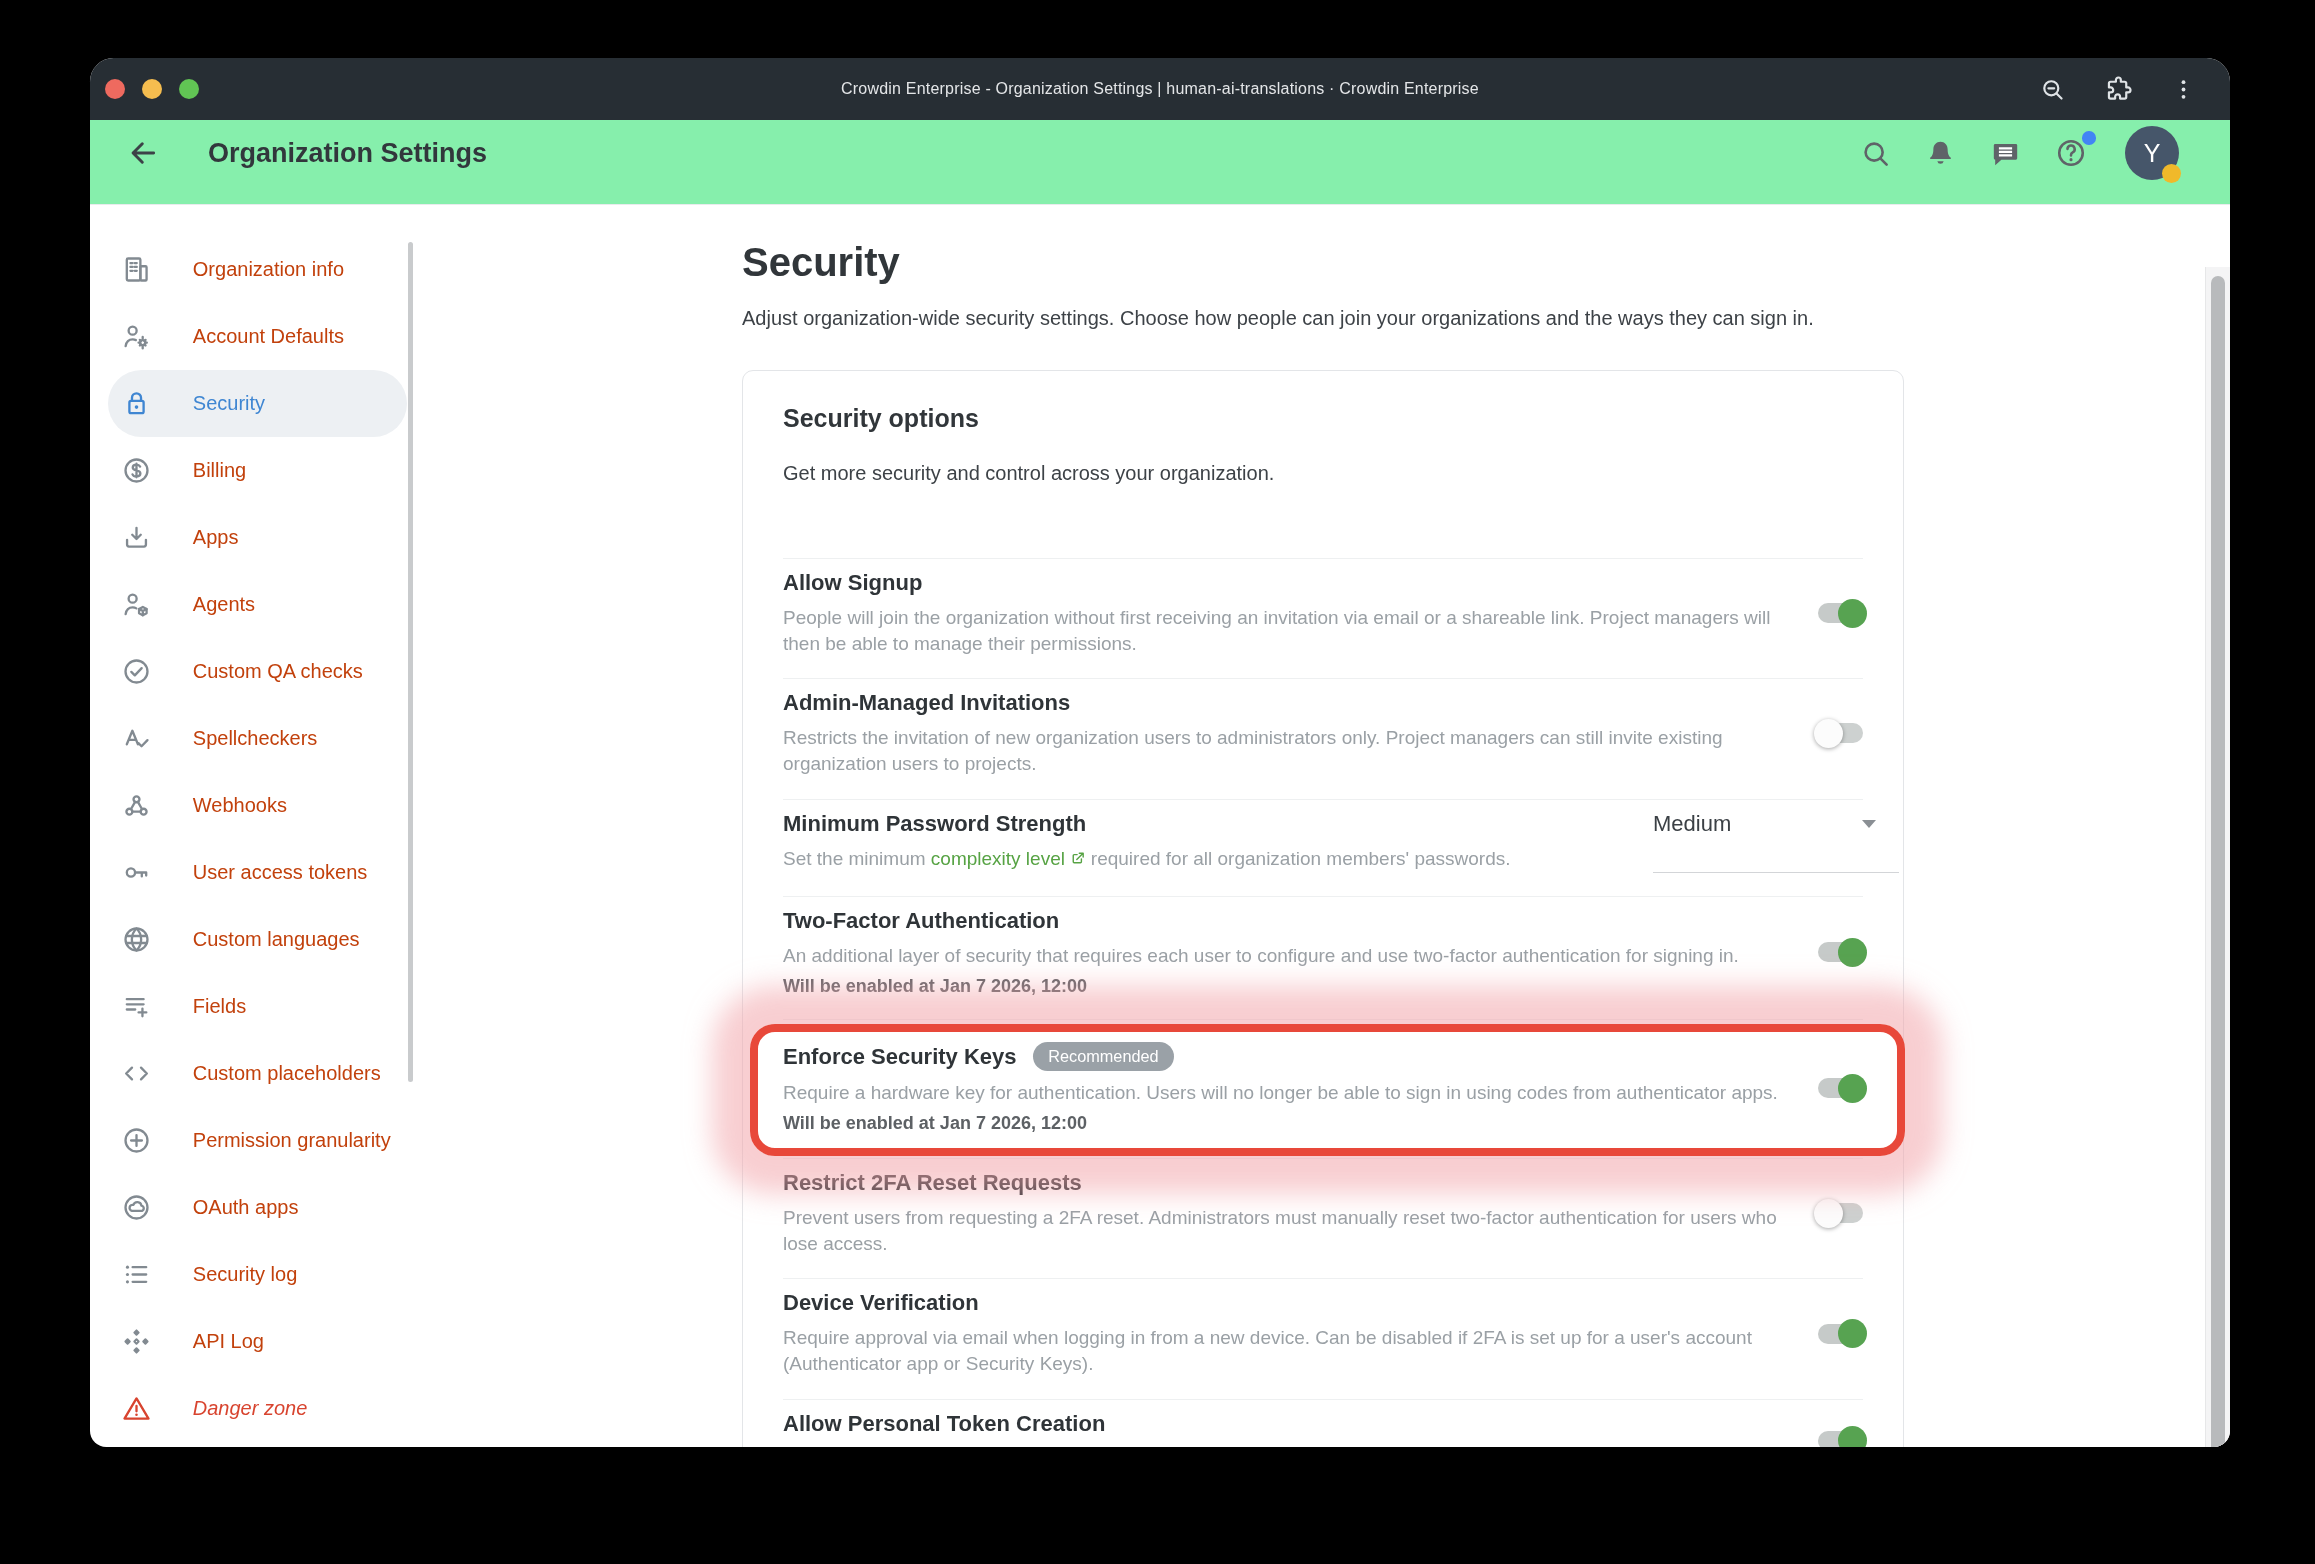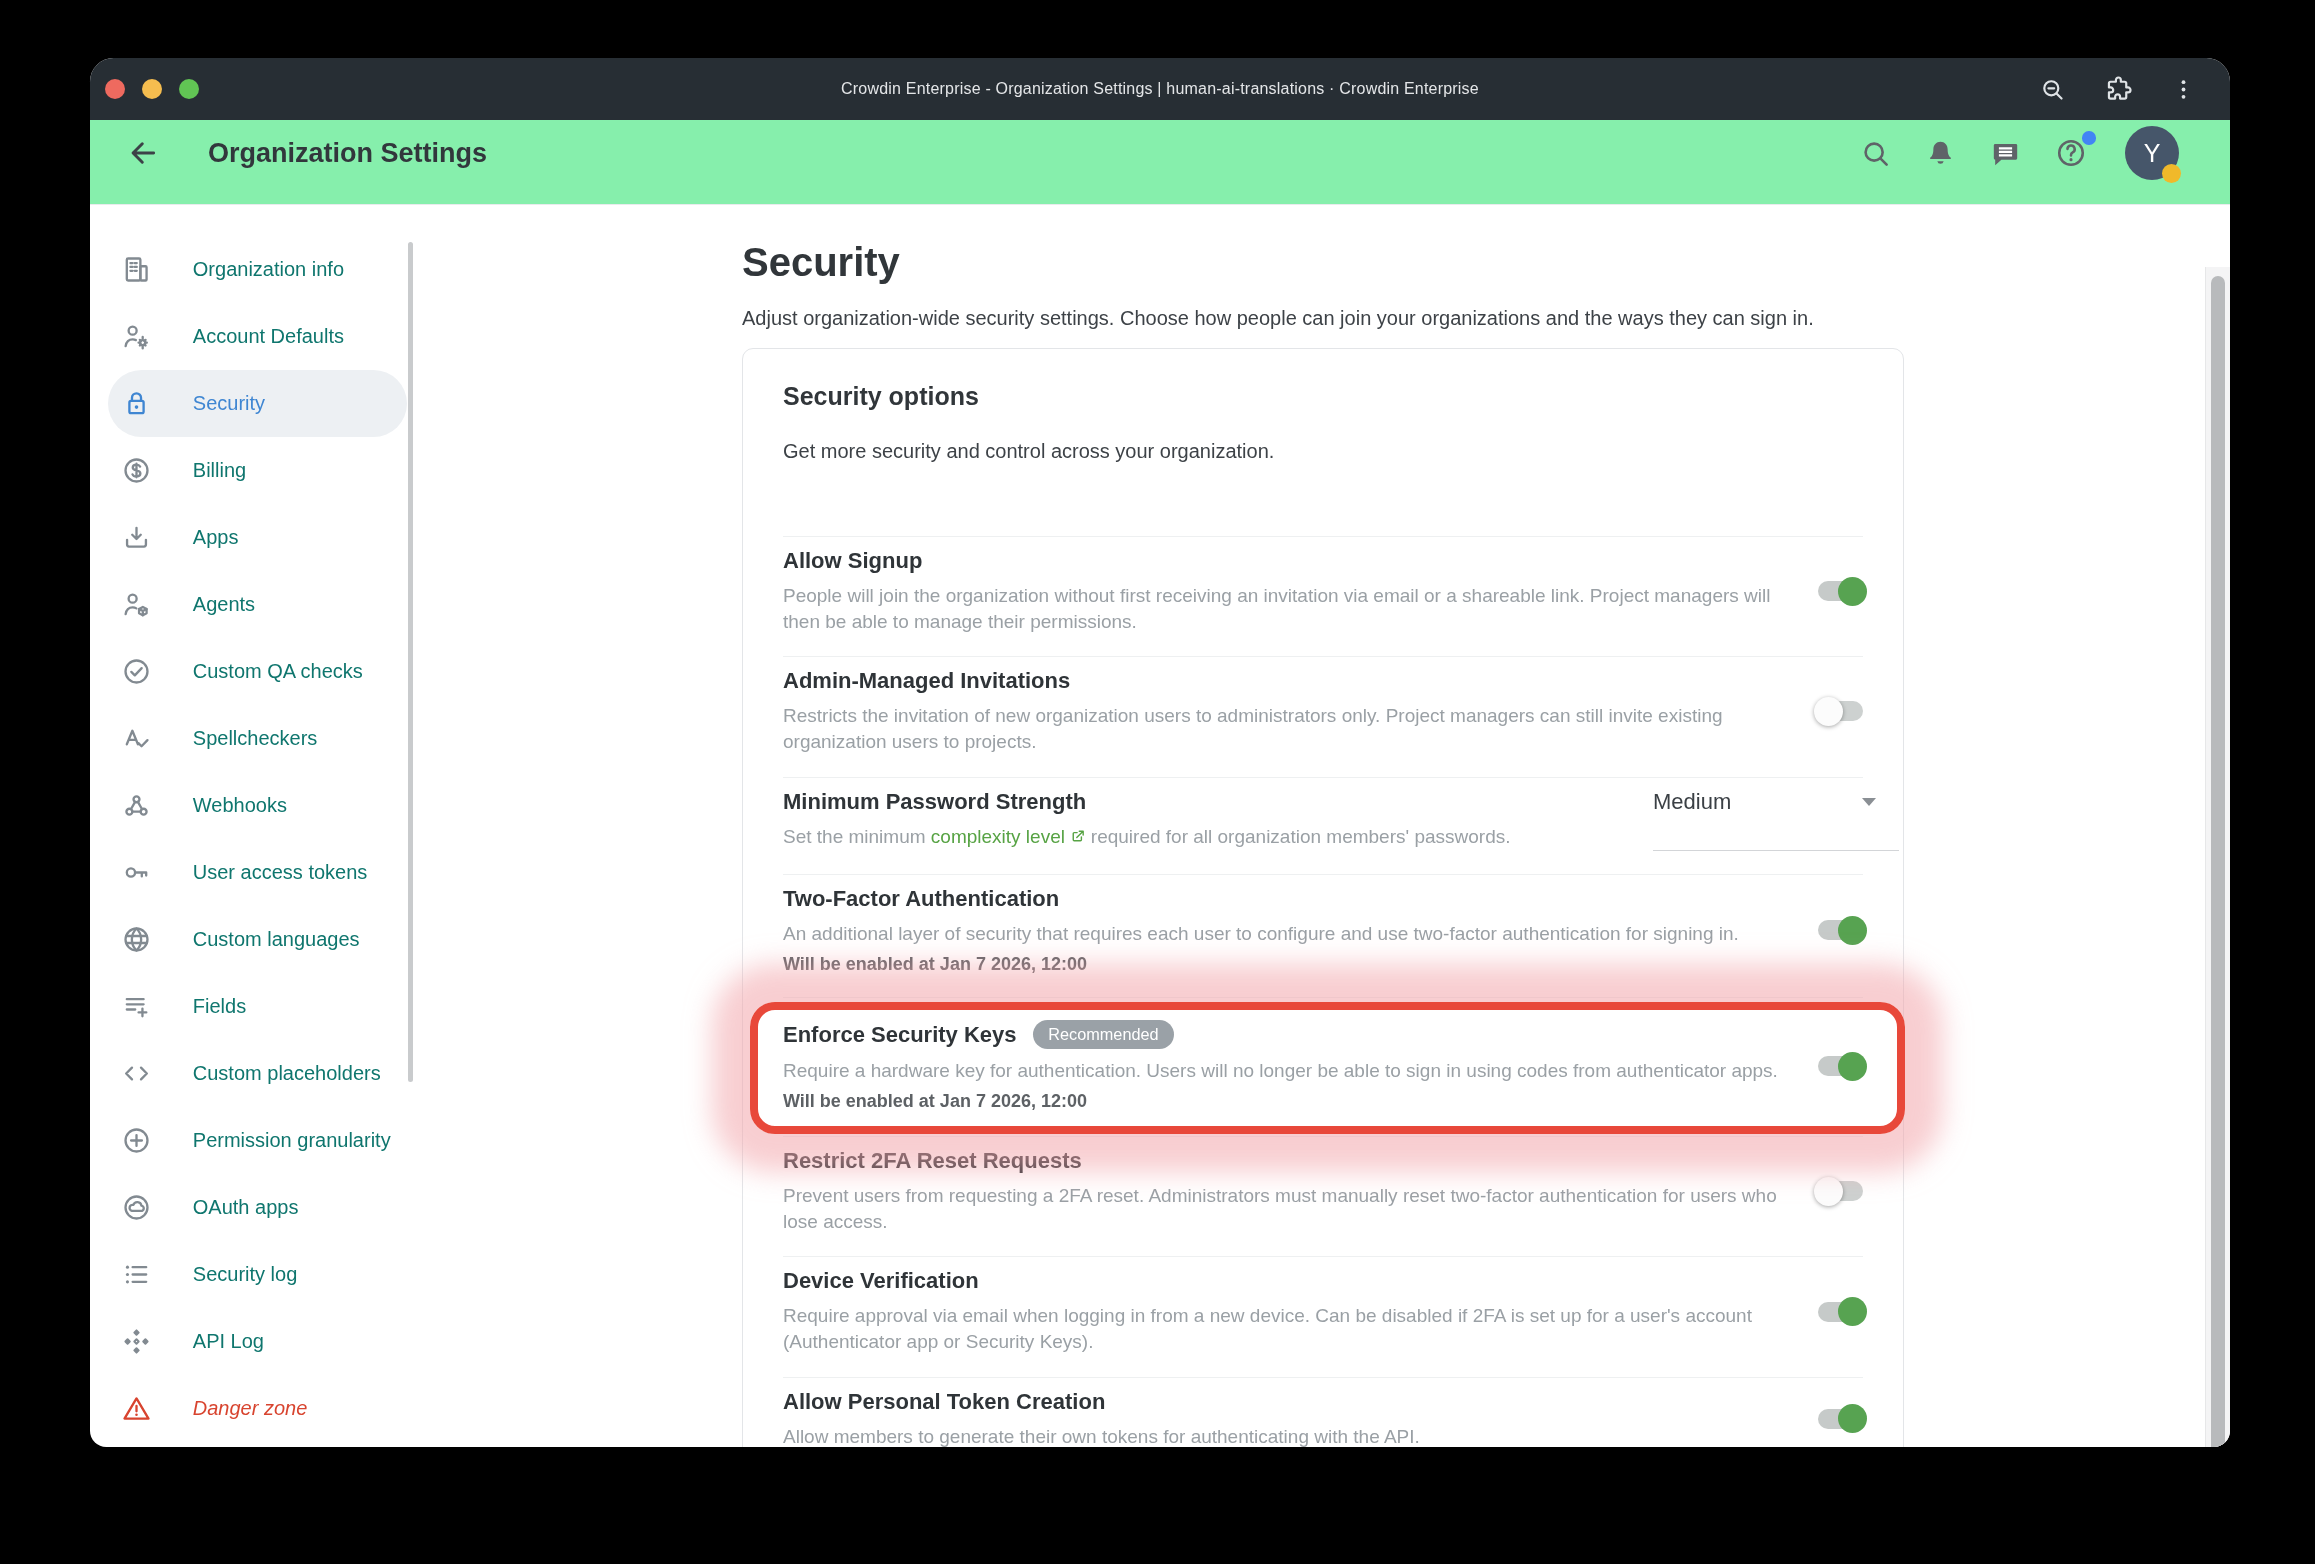--- a/index.html
+++ b/index.html
@@ -32,35 +32,35 @@
   .help-dot { position:absolute; top:-3.6px; right:-7.2px; width:13.6px; height:13.6px; border-radius:50%; background:#4285f4; }
   .avatar { position:relative; width:54px; height:54px; border-radius:50%; background:#46566a;
             color:#fff; font-size:25px; display:flex; align-items:center; justify-content:center; margin-left:7.2px; }
   .avatar-dot { position:absolute; right:-1.8px; bottom:-2.7px; width:19px; height:19px; border-radius:50%; background:#f0b92a; }
 
   
   .content { position:relative; height:1242px; display:flex; overflow:hidden; }
 
   .sidebar { position:relative; width:326px; flex:0 0 326px; padding-top:31px; }
   .sb-item { display:flex; align-items:center; height:67px; margin-left:18px; width:299px;
-             border-radius:36px; padding-left:11.8px; color:#0f766e; font-size:20px; font-weight:500; cursor:pointer; }
+             border-radius:36px; padding-left:11.8px; color:#c2410c; font-size:20px; font-weight:500; cursor:pointer; }
   .sb-item .sb-ic { width:33px; height:33px; margin-right:40px; color:#828a91;
                     display:flex; align-items:center; justify-content:center; }
   .sb-item.active { background:#edf0f3; color:#3f86d2; }
   .sb-item.active .sb-ic { color:#3f86d2; }
   .sb-item.danger { color:#d8442f;font-style:italic; }
   .sb-item.danger .sb-ic { color:#d8442f; }
   .sb-scroll { position:absolute; left:318px; top:37px; width:5.4px; height:840px;
                background:#c9cbcd; border-radius:2.7px; }
 
   .main { margin-left:326px; width:1162px; flex:0 0 auto; }
   .page-title { font-size:40px; font-weight:700; color:#31363a; margin-top:34px; line-height:1.15; }
   .page-desc { font-size:20px; color:#3d4247; margin-top:22px; }
 
-  .card { margin-top:18px; border:0.9px solid #e3e5e8; border-radius:11px; background:#fff;
+  .card { margin-top:40px; border:0.9px solid #e3e5e8; border-radius:11px; background:#fff;
           padding:33px 40px 0; }
   .card-title { font-size:25px; font-weight:700; color:#31363a; }
   .card-sub { font-size:20px; color:#3d4247; margin-top:29px; }
   .rows { margin-top:73px; }
 
   .row { display:flex; align-items:center; border-top:1.8px solid #eef0f1; padding:11px 0 22px; }
   .row-left { flex:1; max-width:1040px; padding-right:36px; }
   .row-title { font-size:22px; font-weight:700; color:#2f3438; display:flex; align-items:center; gap:16.3px; }
   .badge { font-size:16.3px; font-weight:400; color:#fff; background:#9aa1a7; border-radius:904px;
            padding:4.5px 15.4px; line-height:1.2; }

